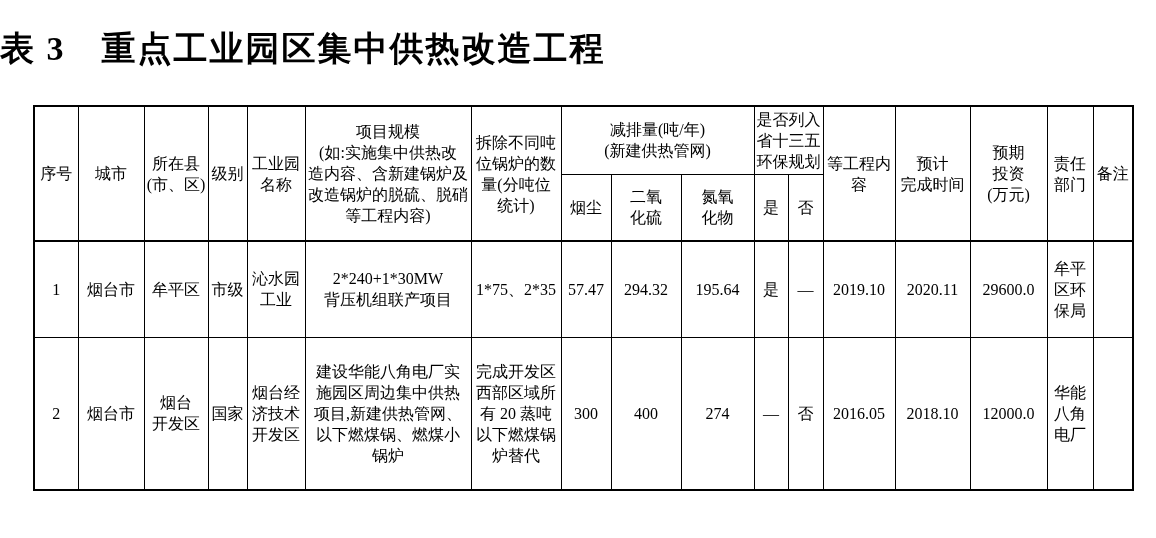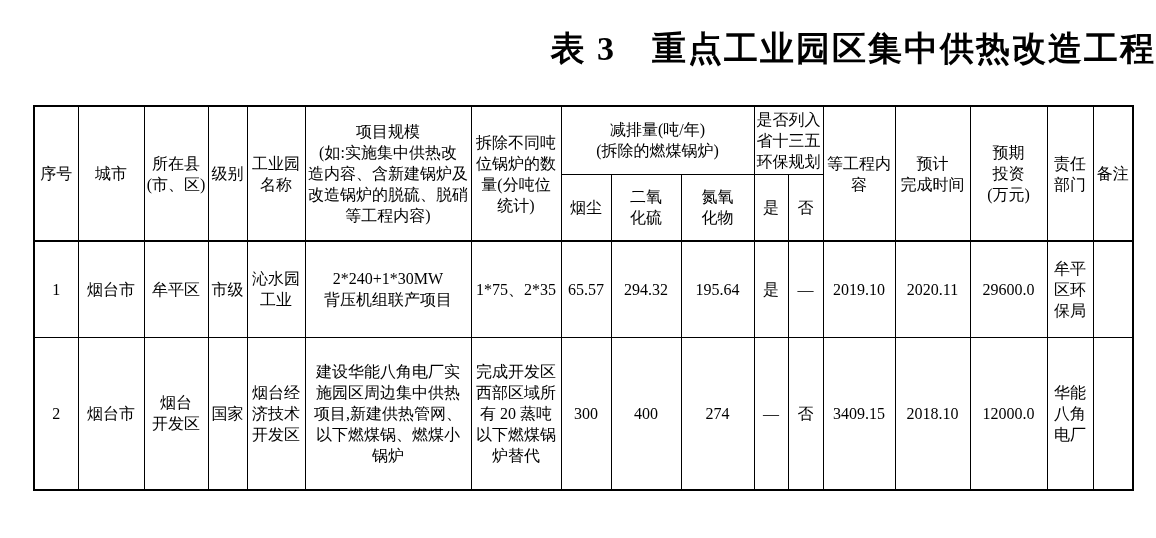--- a/index.html
+++ b/index.html
@@ -17,21 +17,21 @@
     width: 1156px;
     height: 538px;
     background: #ffffff;
     overflow: hidden;
   }
   .doc-title {
     position: absolute;
     top: 26px;
     left: 0;
     width: 1156px;
-    text-align: right;
+    text-align: left;
     font-size: 34px;
     font-weight: bold;
     letter-spacing: 2px;
     white-space: pre;
   }
   .table-wrap {
     position: absolute;
     top: 105px;
     left: 33px;
   }
@@ -100,21 +100,21 @@
           <th rowspan="2">项目规模
 (如:实施集中供热改
 造内容、含新建锅炉及
 改造锅炉的脱硫、脱硝
 等工程内容)</th>
           <th rowspan="2">拆除不同吨
 位锅炉的数
 量(分吨位
 统计)</th>
           <th colspan="3">减排量(吨/年)
-(拆除的燃煤锅炉)</th>
+(新建供热管网)</th>
           <th colspan="2">是否列入
 省十三五
 环保规划</th>
           <th rowspan="2">等工程内容</th>
           <th rowspan="2">预计
 完成时间</th>
           <th rowspan="2">预期
 投资
 (万元)</th>
           <th rowspan="2">责任
@@ -135,21 +135,21 @@
         <tr class="r1">
           <td>1</td>
           <td>烟台市</td>
           <td>牟平区</td>
           <td>市级</td>
           <td>沁水园
 工业</td>
           <td class="al">2*240+1*30MW
 背压机组联产项目</td>
           <td class="al2">1*75、2*35</td>
-          <td>65.57</td>
+          <td>57.47</td>
           <td>294.32</td>
           <td>195.64</td>
           <td>是</td>
           <td>—</td>
           <td>2019.10</td>
           <td>2020.11</td>
           <td>29600.0</td>
           <td>牟平
 区环
 保局</td>
@@ -172,21 +172,21 @@
           <td>完成开发区
 西部区域所
 有 20 蒸吨
 以下燃煤锅
 炉替代</td>
           <td>300</td>
           <td>400</td>
           <td>274</td>
           <td>—</td>
           <td>否</td>
-          <td>3409.15</td>
+          <td>2016.05</td>
           <td>2018.10</td>
           <td>12000.0</td>
           <td>华能
 八角
 电厂</td>
           <td></td>
         </tr>
       </tbody>
     </table>
   </div>

